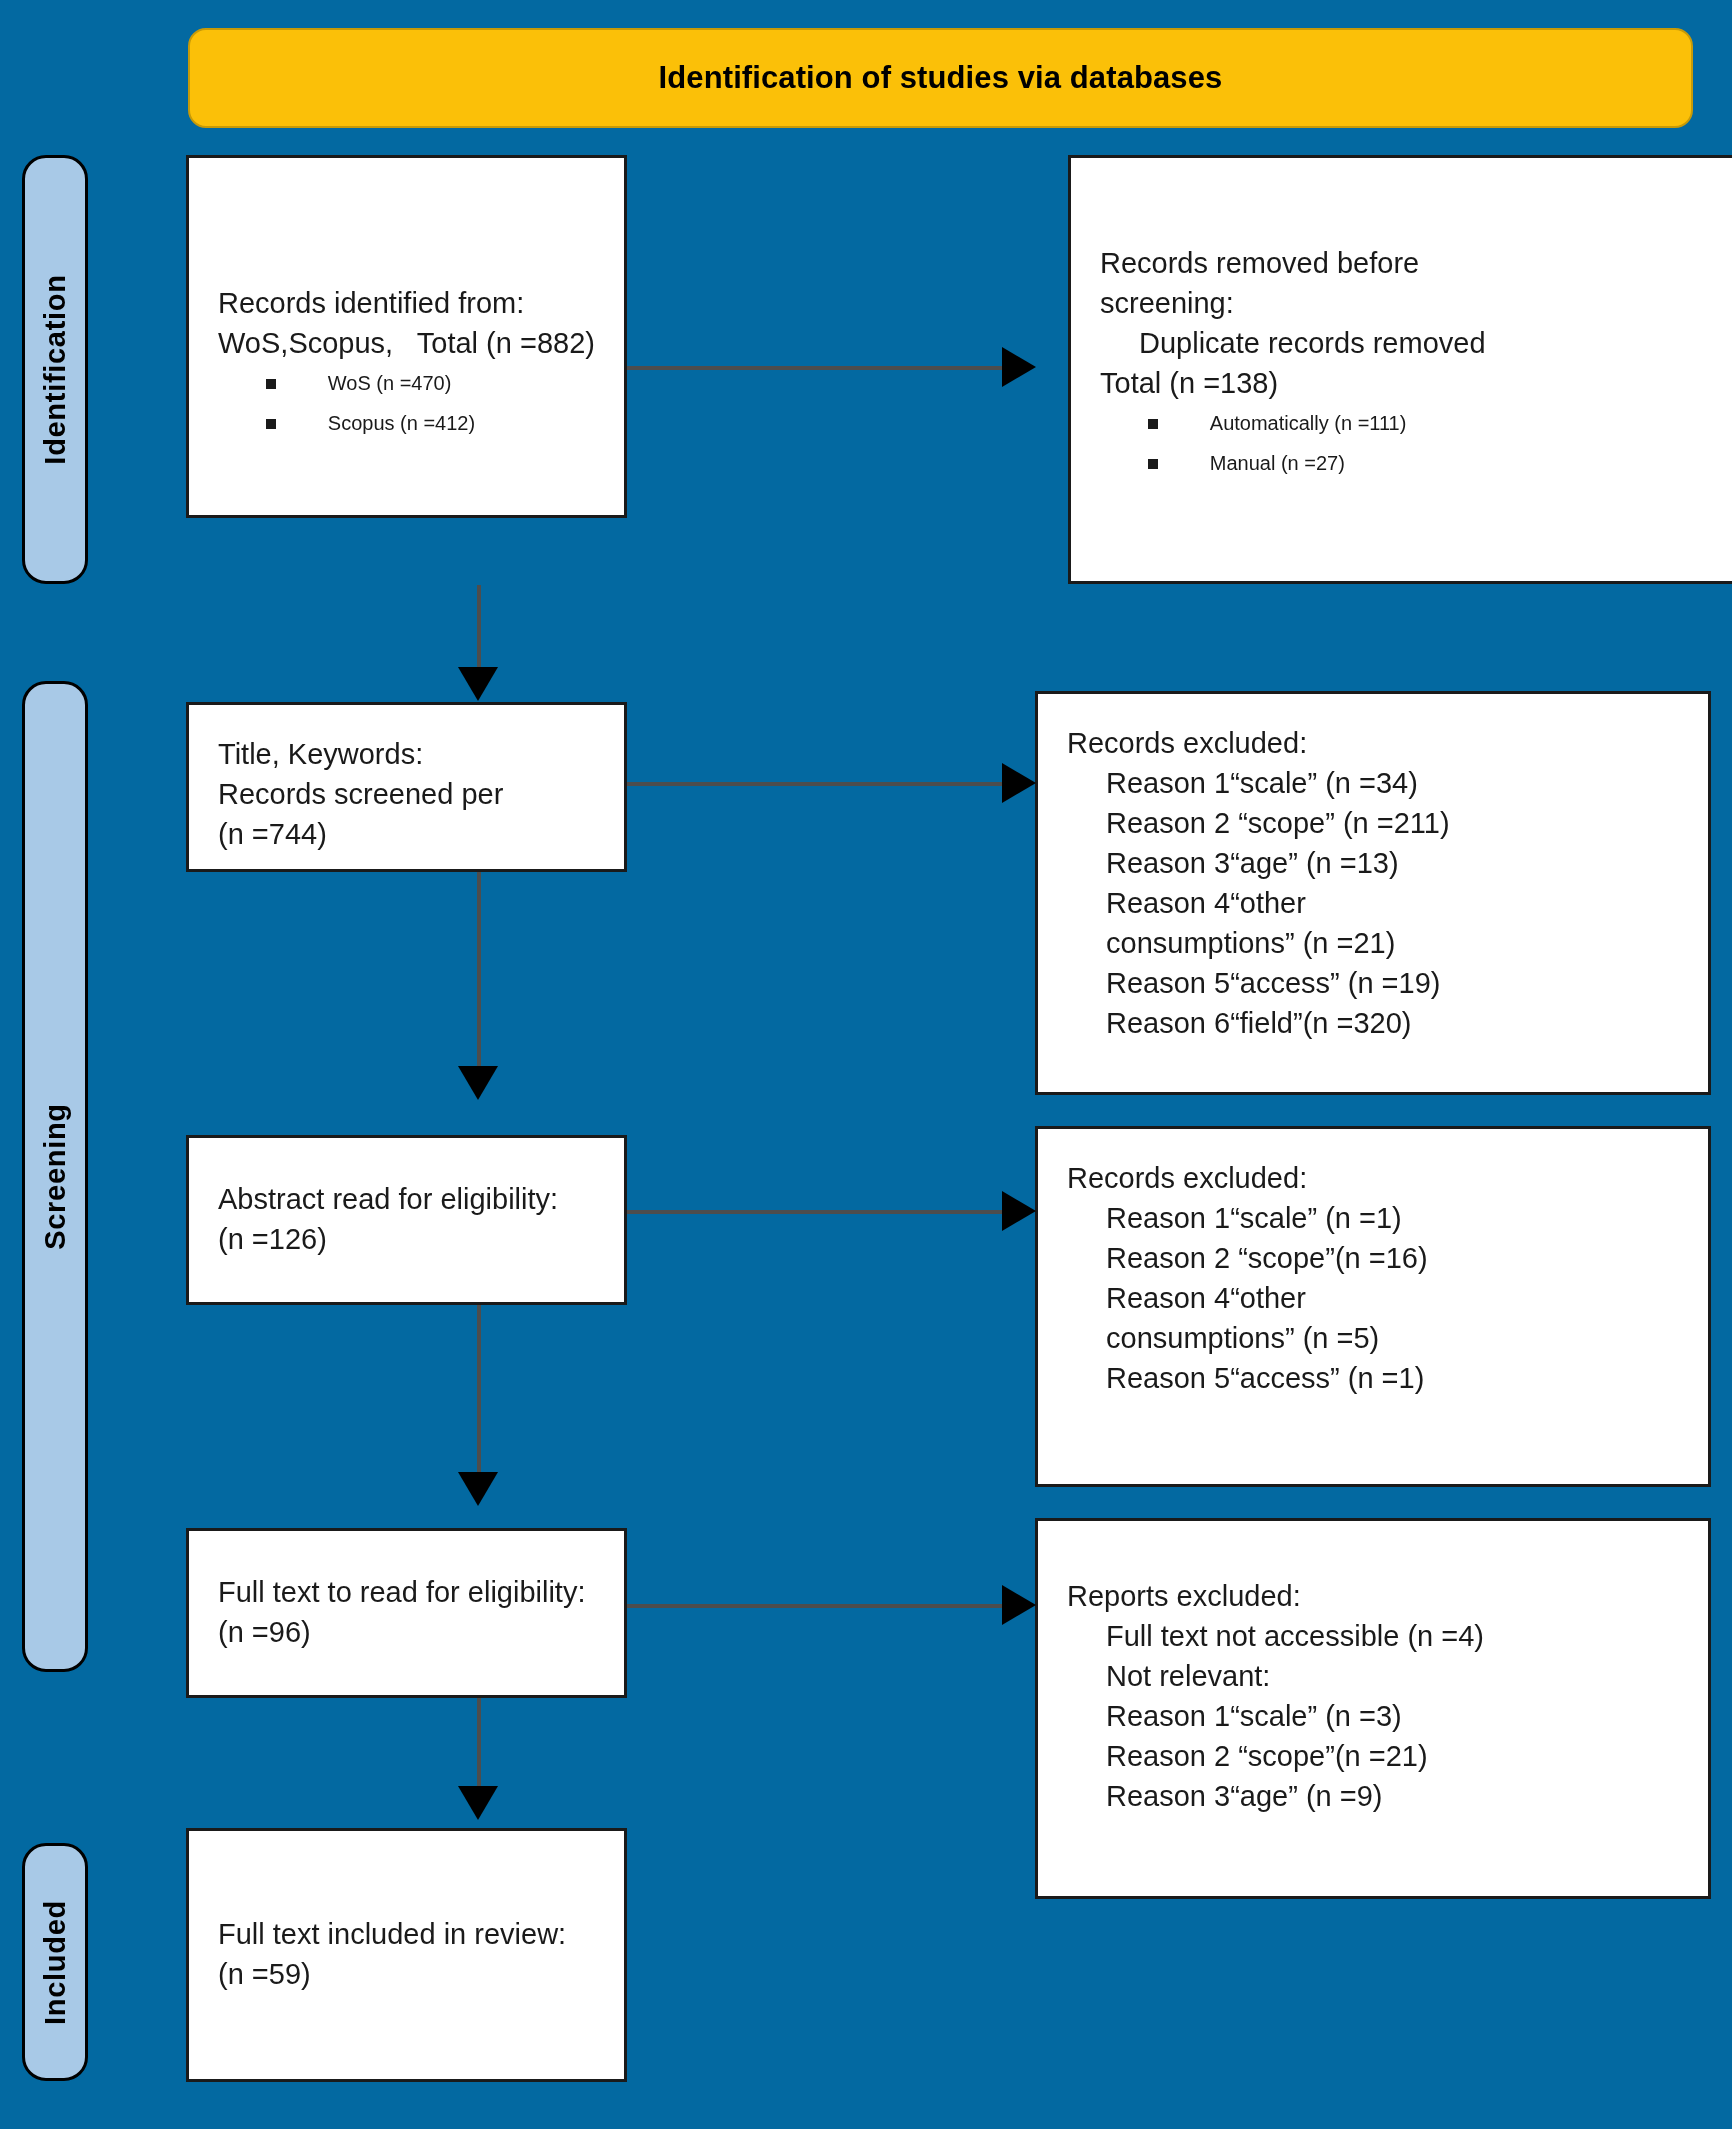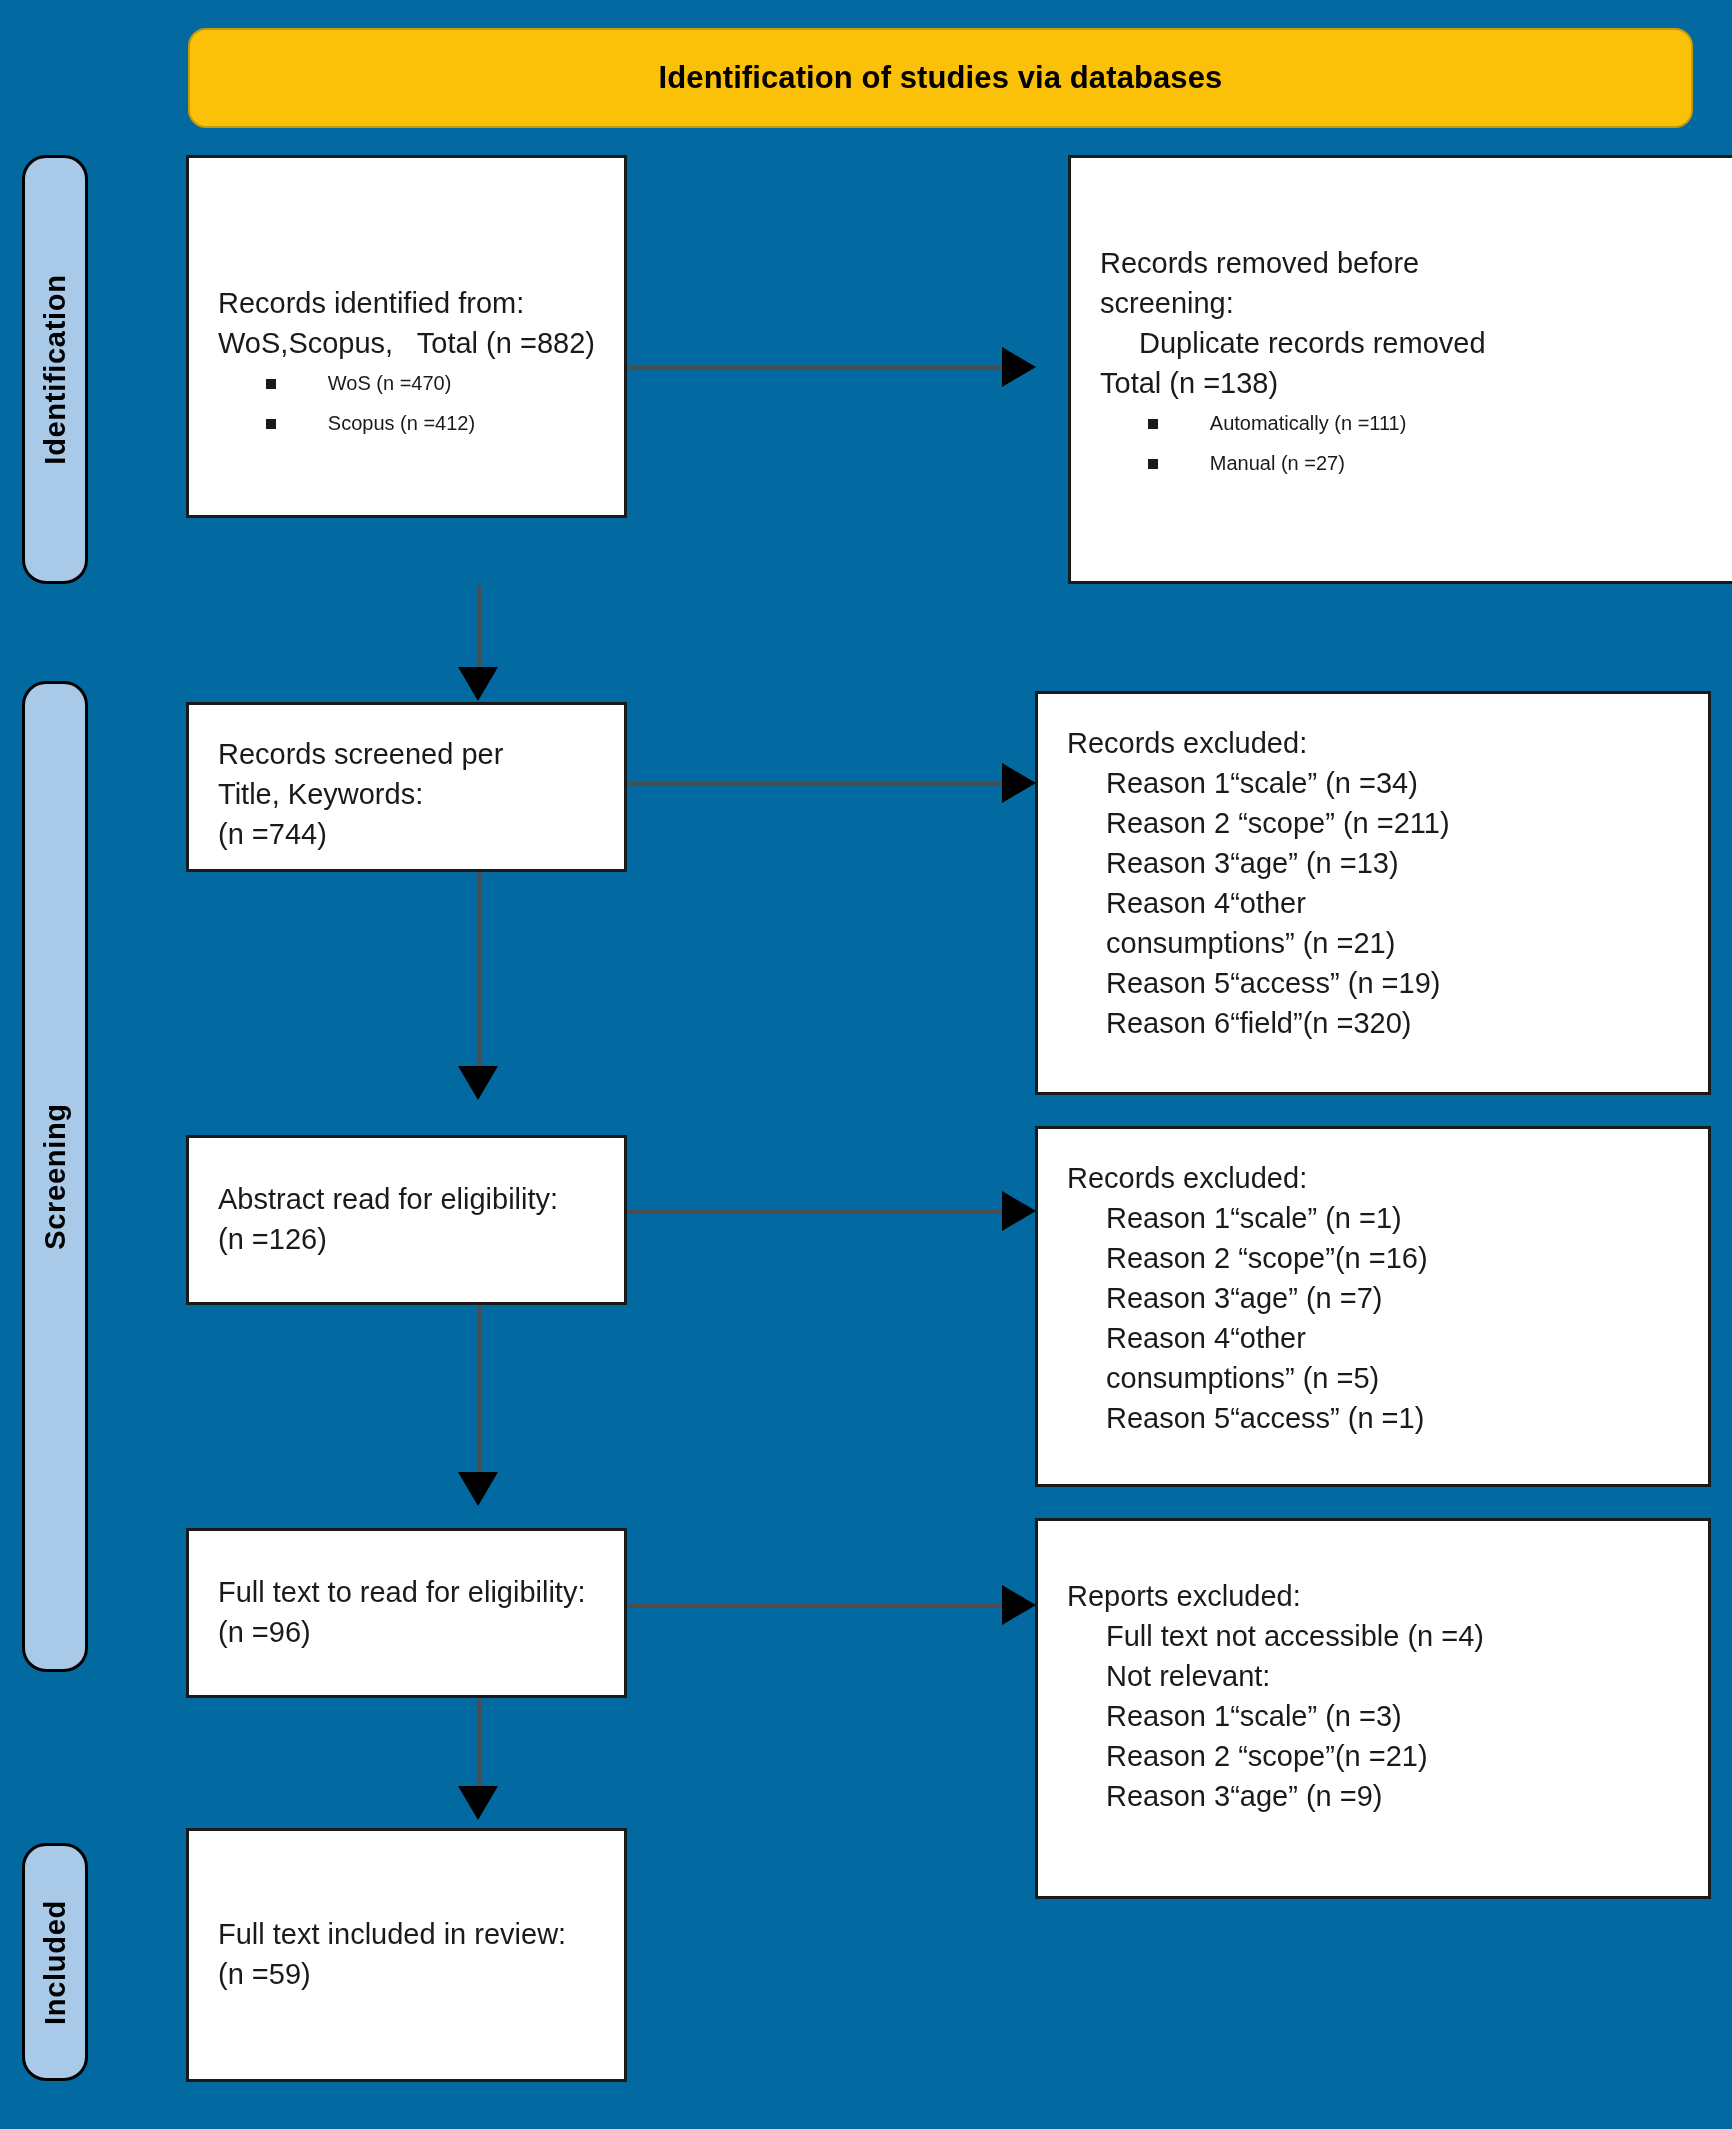--- a/index.html
+++ b/index.html
@@ -197,22 +197,22 @@
       </div>
       <div class="bullet-row">
         <span class="bullet-mark"></span>
         <span>Manual (n =27)</span>
       </div>
     </div>
   </div>
 
   <div class="box" id="box-screened">
     <div class="box-inner">
+      <div class="line">Title, Keywords:</div>
       <div class="line">Records screened per</div>
-      <div class="line">Title, Keywords:</div>
       <div class="line">(n =744)</div>
     </div>
   </div>
 
   <div class="box" id="box-excluded-1">
     <div class="box-inner">
       <div class="line">Records excluded:</div>
       <div class="line indent-1">Reason 1“scale” (n =34)</div>
       <div class="line indent-1">Reason 2 “scope” (n =211)</div>
       <div class="line indent-1">Reason 3“age” (n =13)</div>
@@ -228,21 +228,20 @@
       <div class="line">Abstract read for eligibility:</div>
       <div class="line">(n =126)</div>
     </div>
   </div>
 
   <div class="box" id="box-excluded-2">
     <div class="box-inner">
       <div class="line">Records excluded:</div>
       <div class="line indent-1">Reason 1“scale” (n =1)</div>
       <div class="line indent-1">Reason 2 “scope”(n =16)</div>
-      <div class="line indent-1">Reason 3“age” (n =7)</div>
       <div class="line indent-1">Reason 4“other</div>
       <div class="line indent-1">consumptions” (n =5)</div>
       <div class="line indent-1">Reason 5“access” (n =1)</div>
     </div>
   </div>
 
   <div class="box" id="box-fulltext">
     <div class="box-inner">
       <div class="line">Full text to read for eligibility:</div>
       <div class="line">(n =96)</div>

